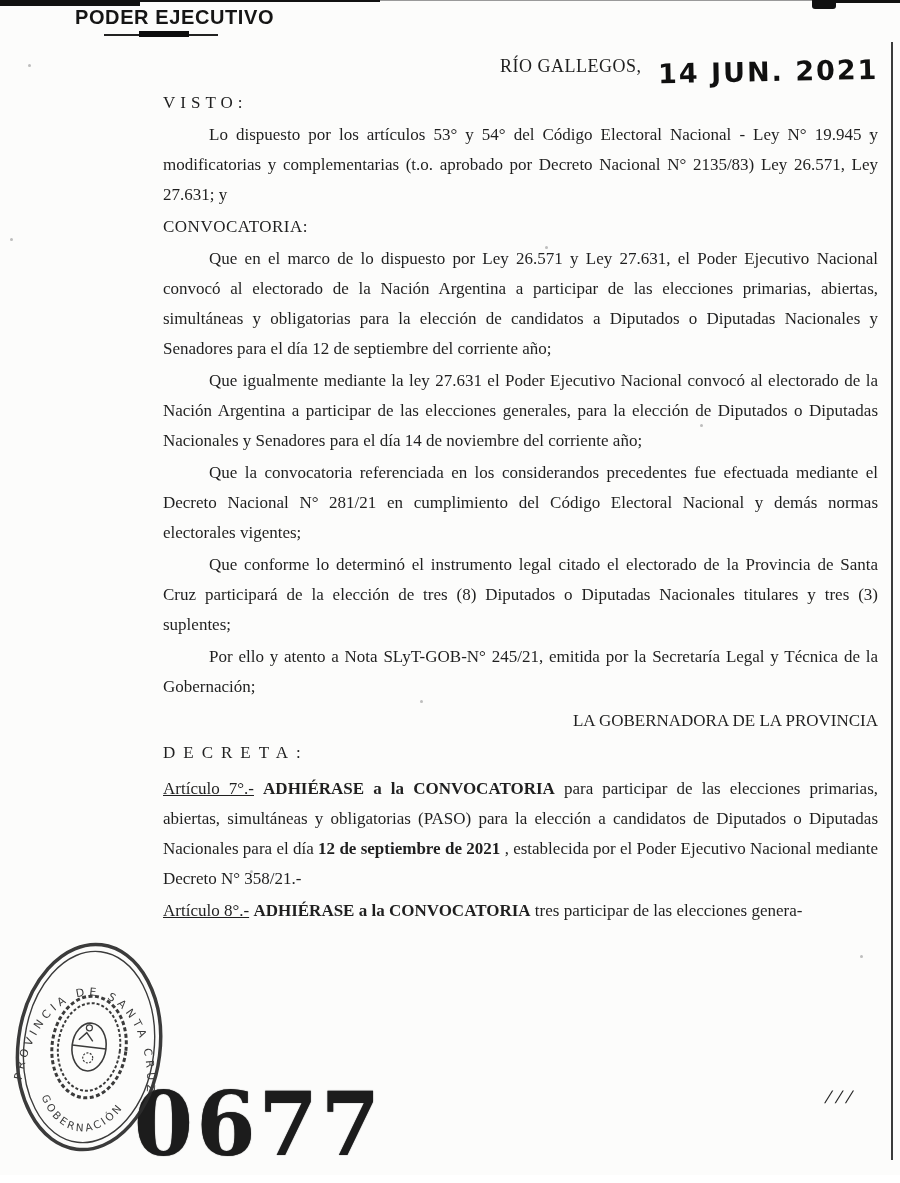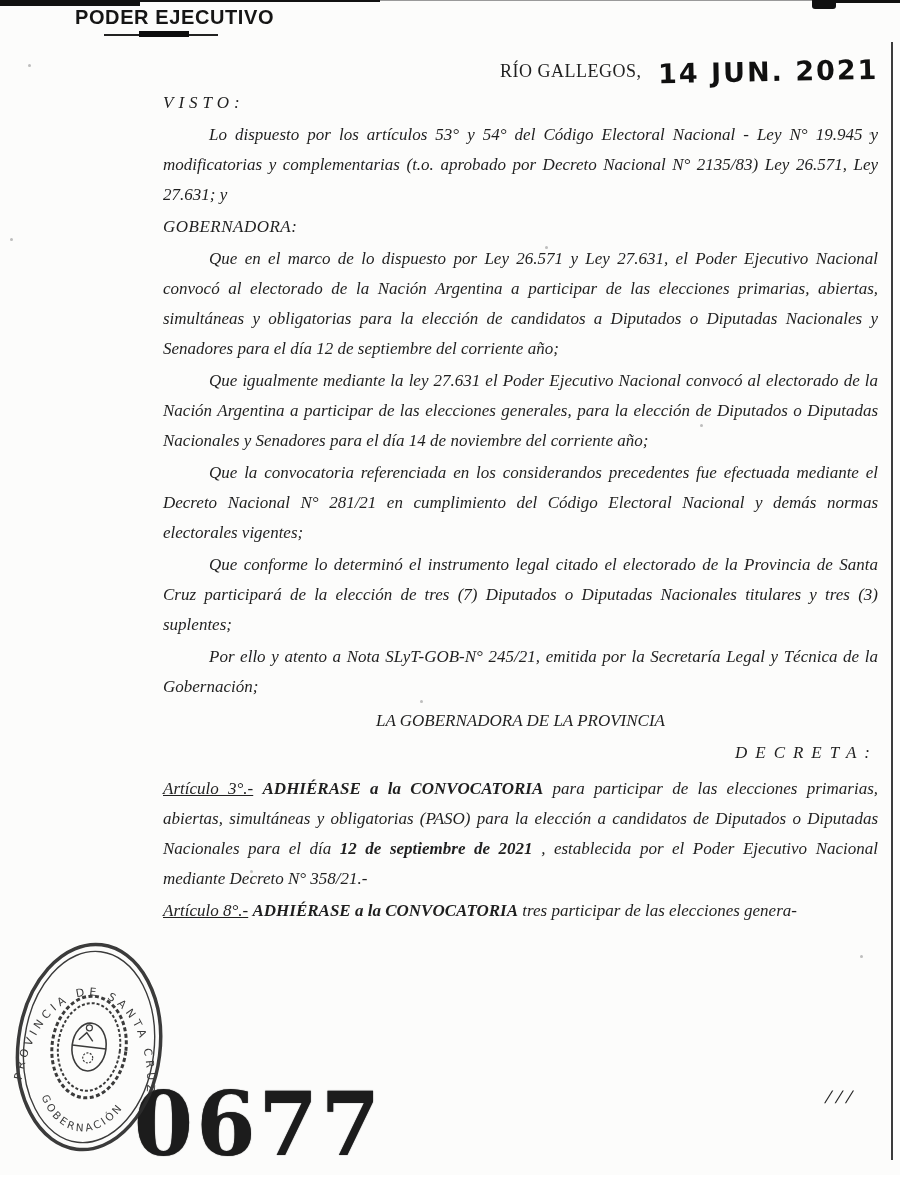--- a/index.html
+++ b/index.html
@@ -16,38 +16,38 @@
   
   .org-title {
     position:absolute; left:75px; top:6px;
     font-family:"Liberation Sans", sans-serif; font-weight:700;
     font-size:20px; letter-spacing:0.6px; color:#151515;
   }
   .org-underline { position:absolute; left:104px; top:34px; width:114px; height:2px; background:#222; }
   .org-underline-thick { position:absolute; left:139px; top:31px; width:50px; height:6px; background:#0d0d0d; }
 
   
-  .dateline { position:absolute; left:500px; top:56px; display:flex; align-items:center; gap:16px; white-space:nowrap; }
+  .dateline { position:absolute; left:500px; top:56px; display:flex; align-items:flex-start; gap:16px; white-space:nowrap; }
   .dateline .place { font-size:18px; letter-spacing:0.5px; }
   .dateline .date-stamp {
     font-family:"DejaVu Sans", sans-serif; font-weight:700; font-size:27px;
     letter-spacing:2px; color:#101010; transform:rotate(-1.2deg);
   }
 
   
   .body-flow {
     position:absolute; left:163px; top:88px; width:715px;
     font-size:17px; line-height:30px; text-align:justify;
   }
-  .body-flow p { margin:0 0 2px 0;font-style:italic; }
+  .body-flow p { margin:0 0 2px 0; }
   .label-visto { letter-spacing:5px; }
   .label-considerando { letter-spacing:0.5px; margin-top:2px !important; }
   .para { text-indent:46px; }
-  .center-head { text-align:center; text-indent:0; margin-top:4px !important; }
-  .decreta { text-align:right; text-indent:0; letter-spacing:8px; margin-bottom:6px !important; }
+  .center-head { text-align:right; text-indent:0; margin-top:4px !important; }
+  .decreta { text-align:left; text-indent:0; letter-spacing:8px; margin-bottom:6px !important; }
   .article { text-indent:0; }
   .article-label { text-decoration:underline; }
   .article b { font-weight:700; }
 
   
   .number-stamp {
     position:absolute; left:130px; top:1072px;
     font-family:"DejaVu Serif", serif; font-weight:700; font-size:88px;
     letter-spacing:3px; color:#1c1c1c; transform:scaleX(0.97);
     text-shadow:0 0 1px #444;
@@ -86,31 +86,31 @@
   <div class="org-underline-thick"></div>
 
   <div class="dateline">
     <span class="place">RÍO GALLEGOS,</span>
     <span class="date-stamp">14 JUN. 2021</span>
   </div>
 
   <div class="body-flow">
     <p class="label-visto">VISTO:</p>
     <p class="para">Lo dispuesto por los artículos 53° y 54° del Código Electoral Nacional - Ley N° 19.945 y modificatorias y complementarias (t.o. aprobado por Decreto Nacional N° 2135/83) Ley 26.571, Ley 27.631; y</p>
-    <p class="label-considerando">GOBERNADORA:</p>
+    <p class="label-considerando">CONVOCATORIA:</p>
     <p class="para">Que en el marco de lo dispuesto por Ley 26.571 y Ley 27.631, el Poder Ejecutivo Nacional convocó al electorado de la Nación Argentina a participar de las elecciones primarias, abiertas, simultáneas y obligatorias para la elección de candidatos a Diputados o Diputadas Nacionales y Senadores para el día 12 de septiembre del corriente año;</p>
     <p class="para">Que igualmente mediante la ley 27.631 el Poder Ejecutivo Nacional convocó al electorado de la Nación Argentina a participar de las elecciones generales, para la elección de Diputados o Diputadas Nacionales y Senadores para el día 14 de noviembre del corriente año;</p>
     <p class="para">Que la convocatoria referenciada en los considerandos precedentes fue efectuada mediante el Decreto Nacional N° 281/21 en cumplimiento del Código Electoral Nacional y demás normas electorales vigentes;</p>
-    <p class="para">Que conforme lo determinó el instrumento legal citado el electorado de la Provincia de Santa Cruz participará de la elección de tres (7) Diputados o Diputadas Nacionales titulares y tres (3) suplentes;</p>
+    <p class="para">Que conforme lo determinó el instrumento legal citado el electorado de la Provincia de Santa Cruz participará de la elección de tres (8) Diputados o Diputadas Nacionales titulares y tres (3) suplentes;</p>
     <p class="para">Por ello y atento a Nota SLyT-GOB-N° 245/21, emitida por la Secretaría Legal y Técnica de la Gobernación;</p>
     <p class="center-head">LA GOBERNADORA DE LA PROVINCIA</p>
     <p class="decreta">DECRETA:</p>
 
     <p class="article">
-      <span class="article-label">Artículo 3°.-</span>
+      <span class="article-label">Artículo 7°.-</span>
       <b>ADHIÉRASE a la CONVOCATORIA</b>
       <span> para participar de las elecciones primarias, abiertas, simultáneas y obligatorias (PASO) para la elección a candidatos de Diputados o Diputadas Nacionales para el día </span>
       <b>12 de septiembre de 2021</b>
       <span>, establecida por el Poder Ejecutivo Nacional mediante Decreto N° 358/21.-</span>
     </p>
 
     <p class="article">
       <span class="article-label">Artículo 8°.-</span>
       <b>ADHIÉRASE a la CONVOCATORIA</b>
       <span> tres participar de las elecciones genera-</span>

